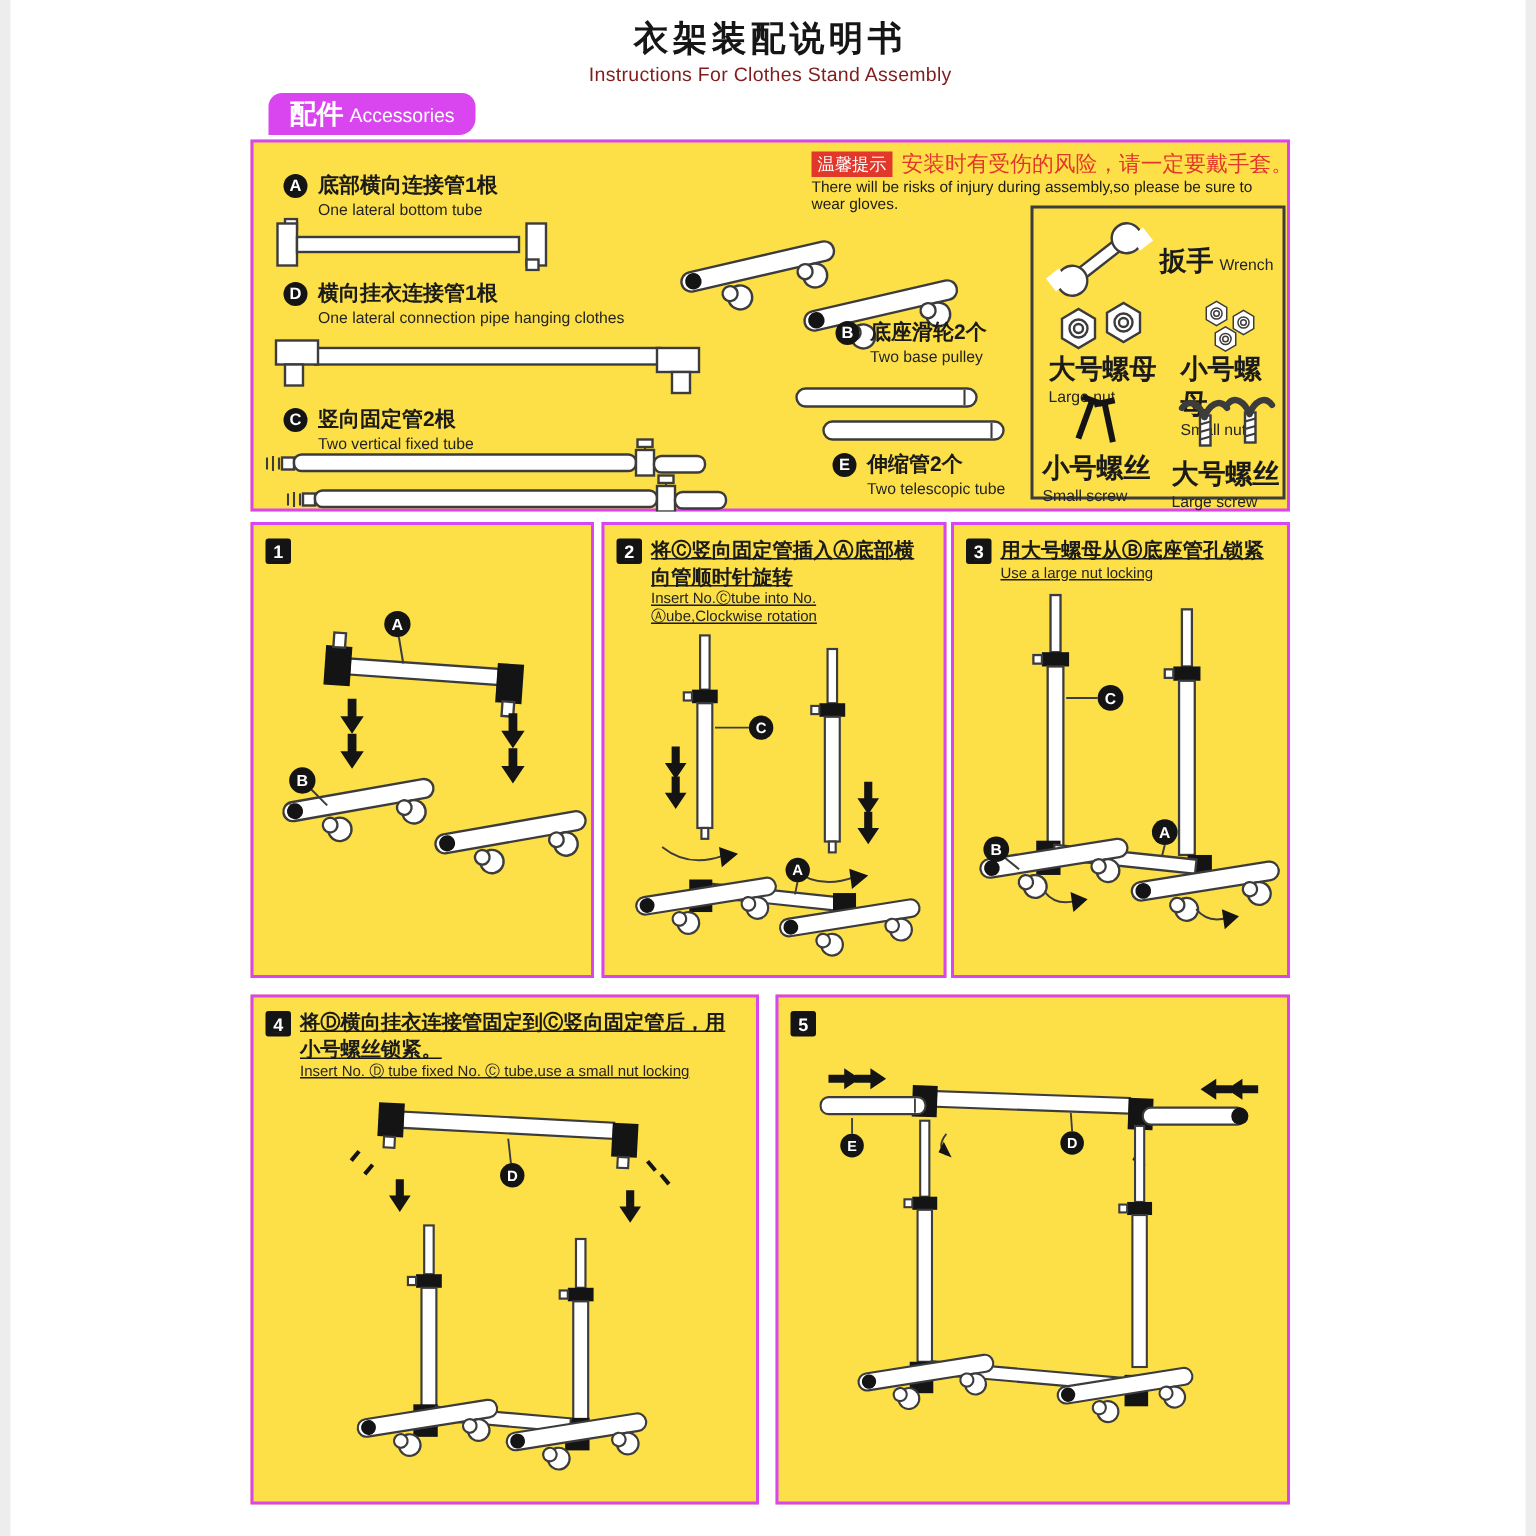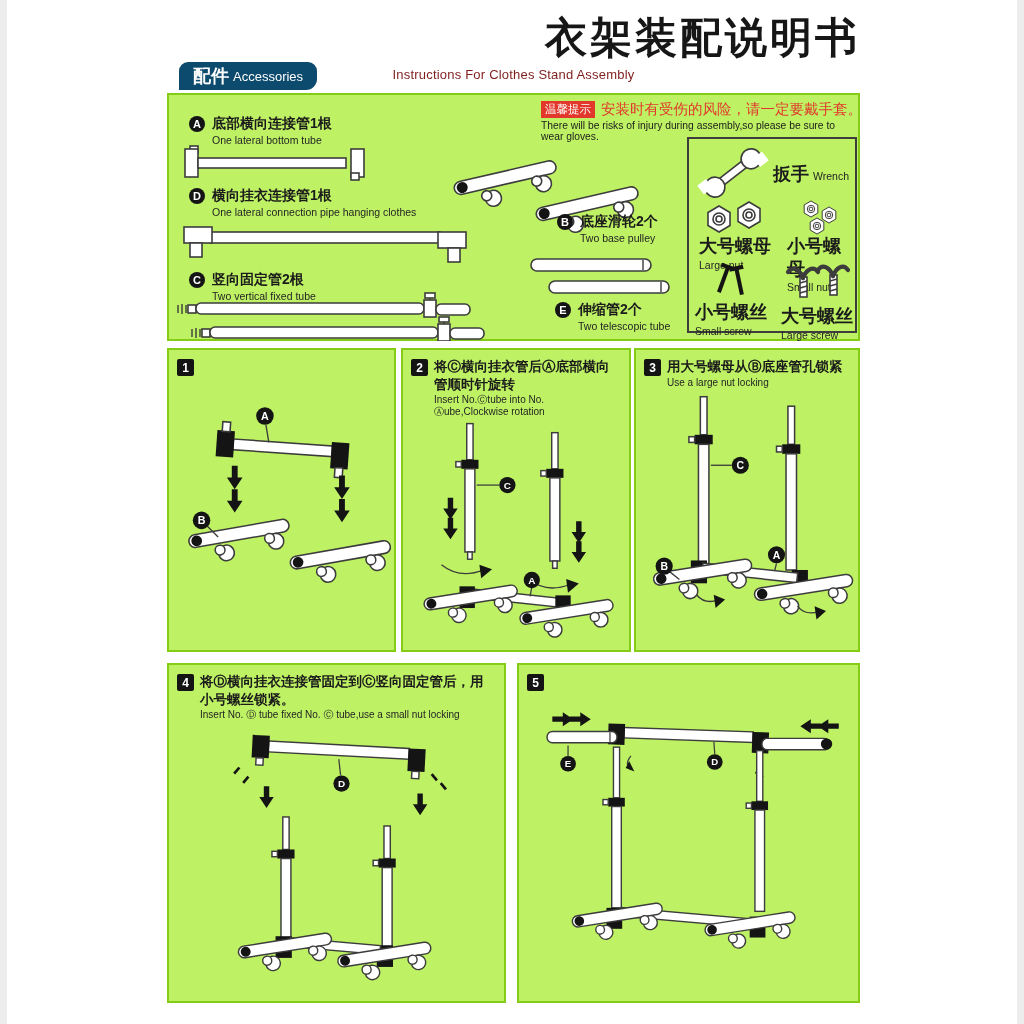--- a/index.html
+++ b/index.html
@@ -1,29 +1,29 @@
 <!DOCTYPE html>
 <html><head>
 <meta charset="utf-8">
 <style>
   html,body{margin:0;padding:0;background:#fff;}
   .page{position:relative;width:1024px;height:1024px;background:#fff;overflow:hidden;
         font-family:"Liberation Sans","DejaVu Sans",sans-serif;color:#1b1b1b;}
   .edge{position:absolute;top:0;width:7px;height:1024px;background:#ededed;}
   
   .title-wrap{position:absolute;left:167px;top:10px;width:693px;text-align:center;}
-  .title-zh{font-size:42px;font-weight:bold;letter-spacing:3px;color:#161616;text-align:right;}
+  .title-zh{font-size:23px;font-weight:bold;letter-spacing:3px;color:#161616;}
   .title-en{font-size:13px;color:#7f1d1d;margin-top:1px;letter-spacing:.2px;}
   
-  .tab{position:absolute;left:179px;top:62px;height:28px;background:#0c4a6e;color:#fff;
+  .tab{position:absolute;left:179px;top:62px;height:28px;background:#d946ef;color:#fff;
        display:flex;align-items:center;padding:0 14px;border-radius:9px 9px 11px 0;}
   .tab-zh{font-size:18px;font-weight:bold;}
   .tab-en{font-size:13px;margin-left:4px;}
   
-  .box{position:absolute;border:2px solid #84cc16;background:#bef264;box-sizing:border-box;}
+  .box{position:absolute;border:2px solid #d946ef;background:#fde047;box-sizing:border-box;text-decoration:underline;}
   #accbox{left:167px;top:93px;width:693px;height:248px;}
   #s1{left:167px;top:348px;width:229px;height:304px;}
   #s2{left:401px;top:348px;width:230px;height:304px;}
   #s3{left:634px;top:348px;width:226px;height:304px;}
   #s4{left:167px;top:663px;width:339px;height:340px;}
   #s5{left:517px;top:663px;width:343px;height:340px;}
   .abs{position:absolute;}
   
   .warn{left:372px;top:5px;width:316px;}
   .warn-l1{display:flex;align-items:center;gap:6px;}
@@ -291,21 +291,21 @@
       <line x1="36" y1="152" x2="47" y2="163" class="ln"></line>
       <circle cx="30" cy="146" r="9" class="blk"></circle>
         <text x="30" y="150" class="bt">B</text>
     </svg>
   </div>
 
   <div class="box" id="s2">
     <div class="step-head">
       <span class="sq">2</span>
       <div>
-          <div class="step-zh">将Ⓒ横向挂衣管后Ⓐ底部横向管顺时针旋转</div>
+          <div class="step-zh">将Ⓒ竖向固定管插入Ⓐ底部横向管顺时针旋转</div>
            <div class="step-en">Insert No.Ⓒtube into No. Ⓐube,Clockwise rotation</div>
         </div>
     </div>
     <svg class="fig" width="214" height="226" viewBox="0 0 225 250">
       <g transform="translate(56 4)">
           <use href="#poleTop"></use>
           <rect x="0" y="50" width="11" height="92" class="tube"></rect>
           <rect x="3" y="142" width="5" height="8" class="tube"></rect>
         </g>
       <g transform="translate(150 14)">

